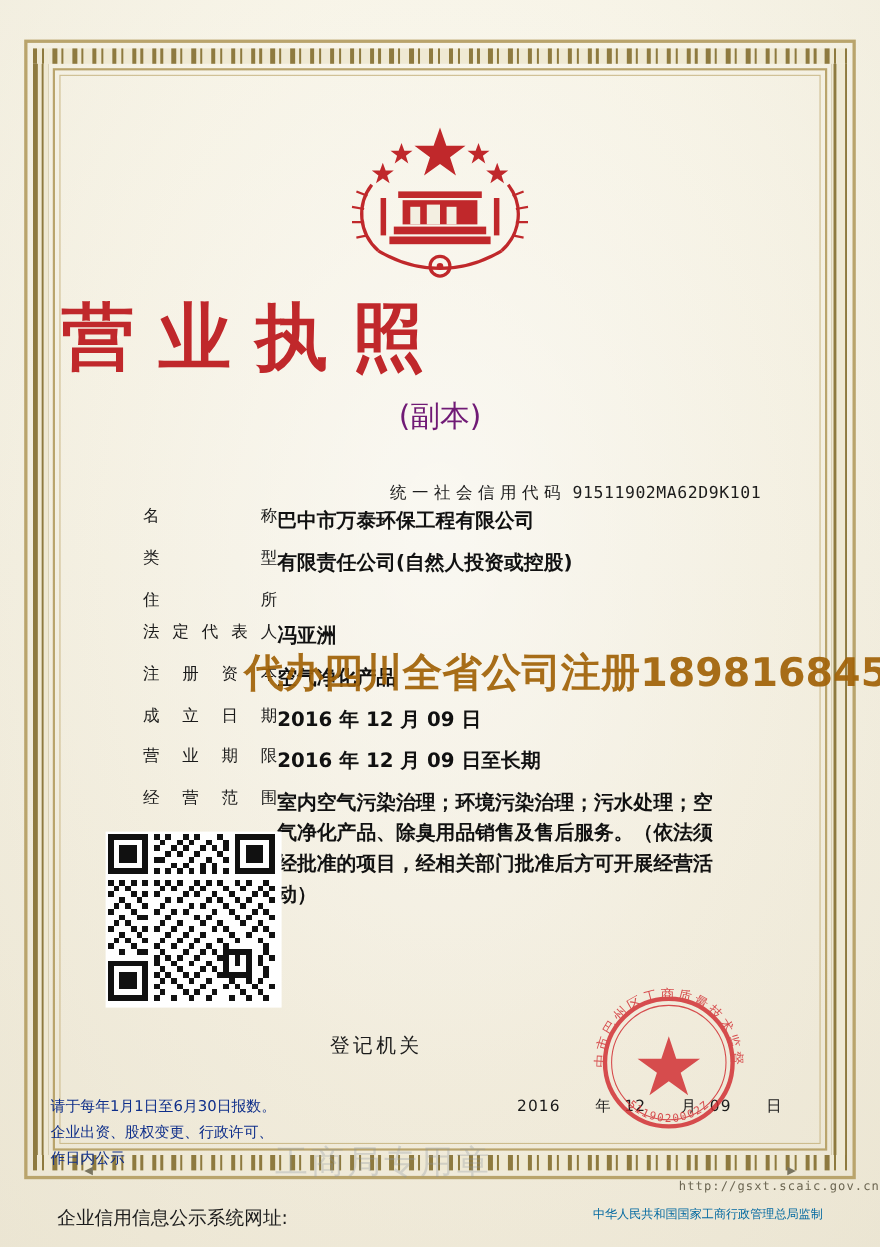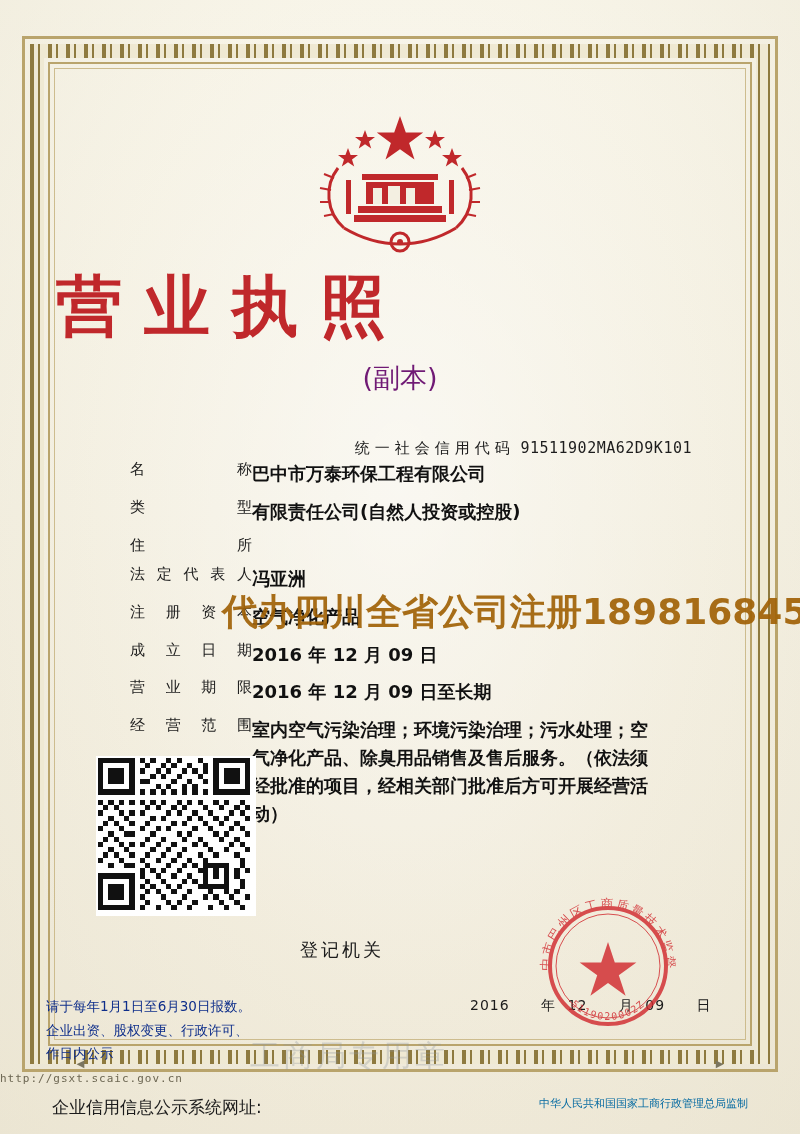--- a/index.html
+++ b/index.html
@@ -210,21 +210,21 @@
     font-size: 13.5px;
     line-height: 1.75;
     color: #0e2e8a;
     margin-left: 28px;
   }
 
   .url-line {
     position: absolute;
     top: 1072px;
     left: 0; right: 0;
-    text-align: left;
+    text-align: right;
     font-family: "DejaVu Sans Mono", monospace;
     font-size: 11px;
     color: #6c6652;
     letter-spacing: 1px;
   }
 
   .footer-left {
     position: absolute;
     left: 52px;
     top: 1096px;

